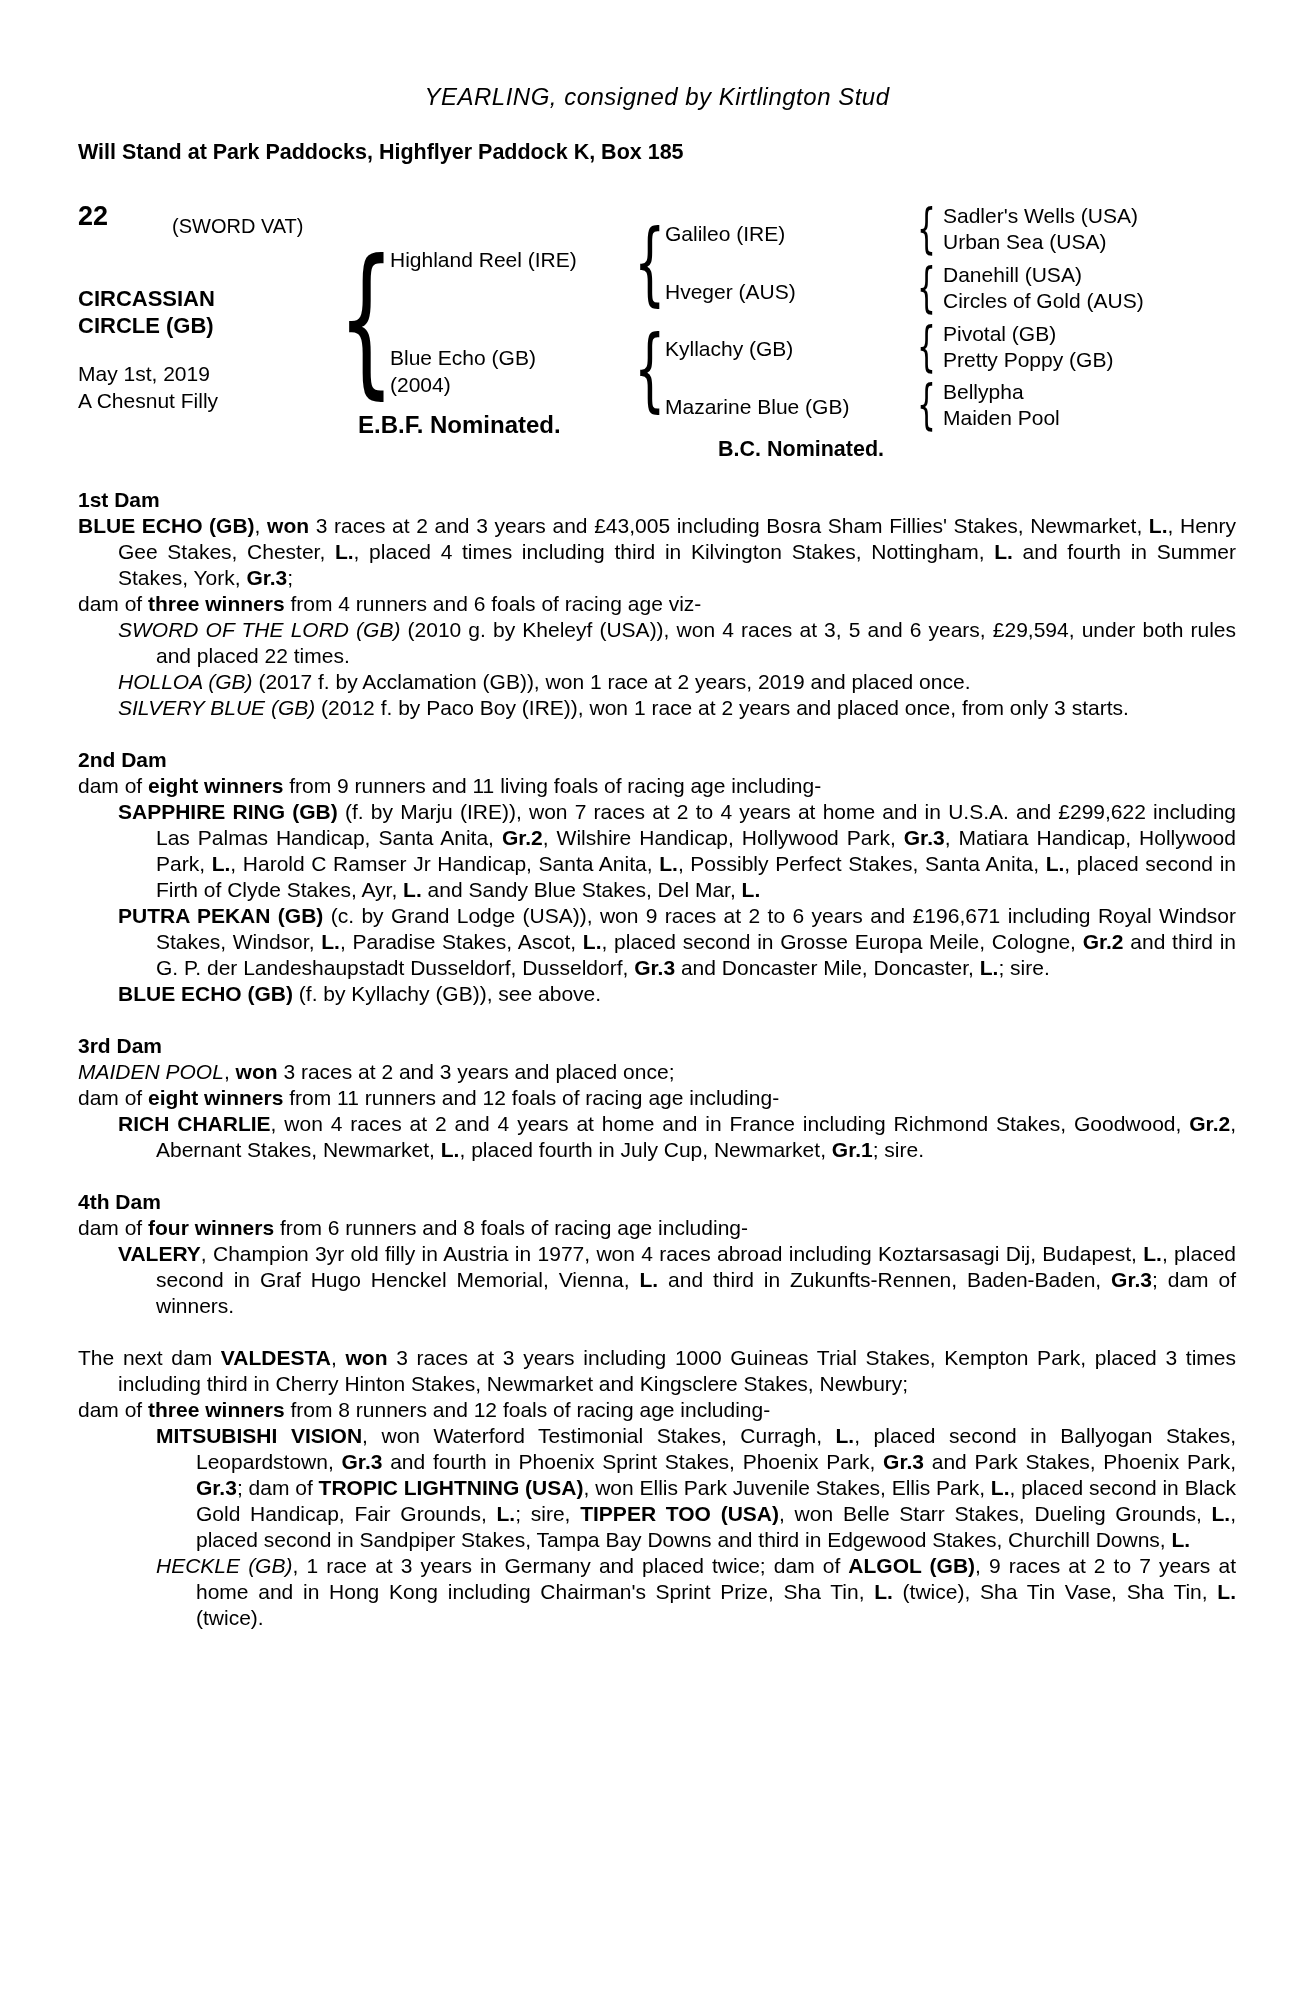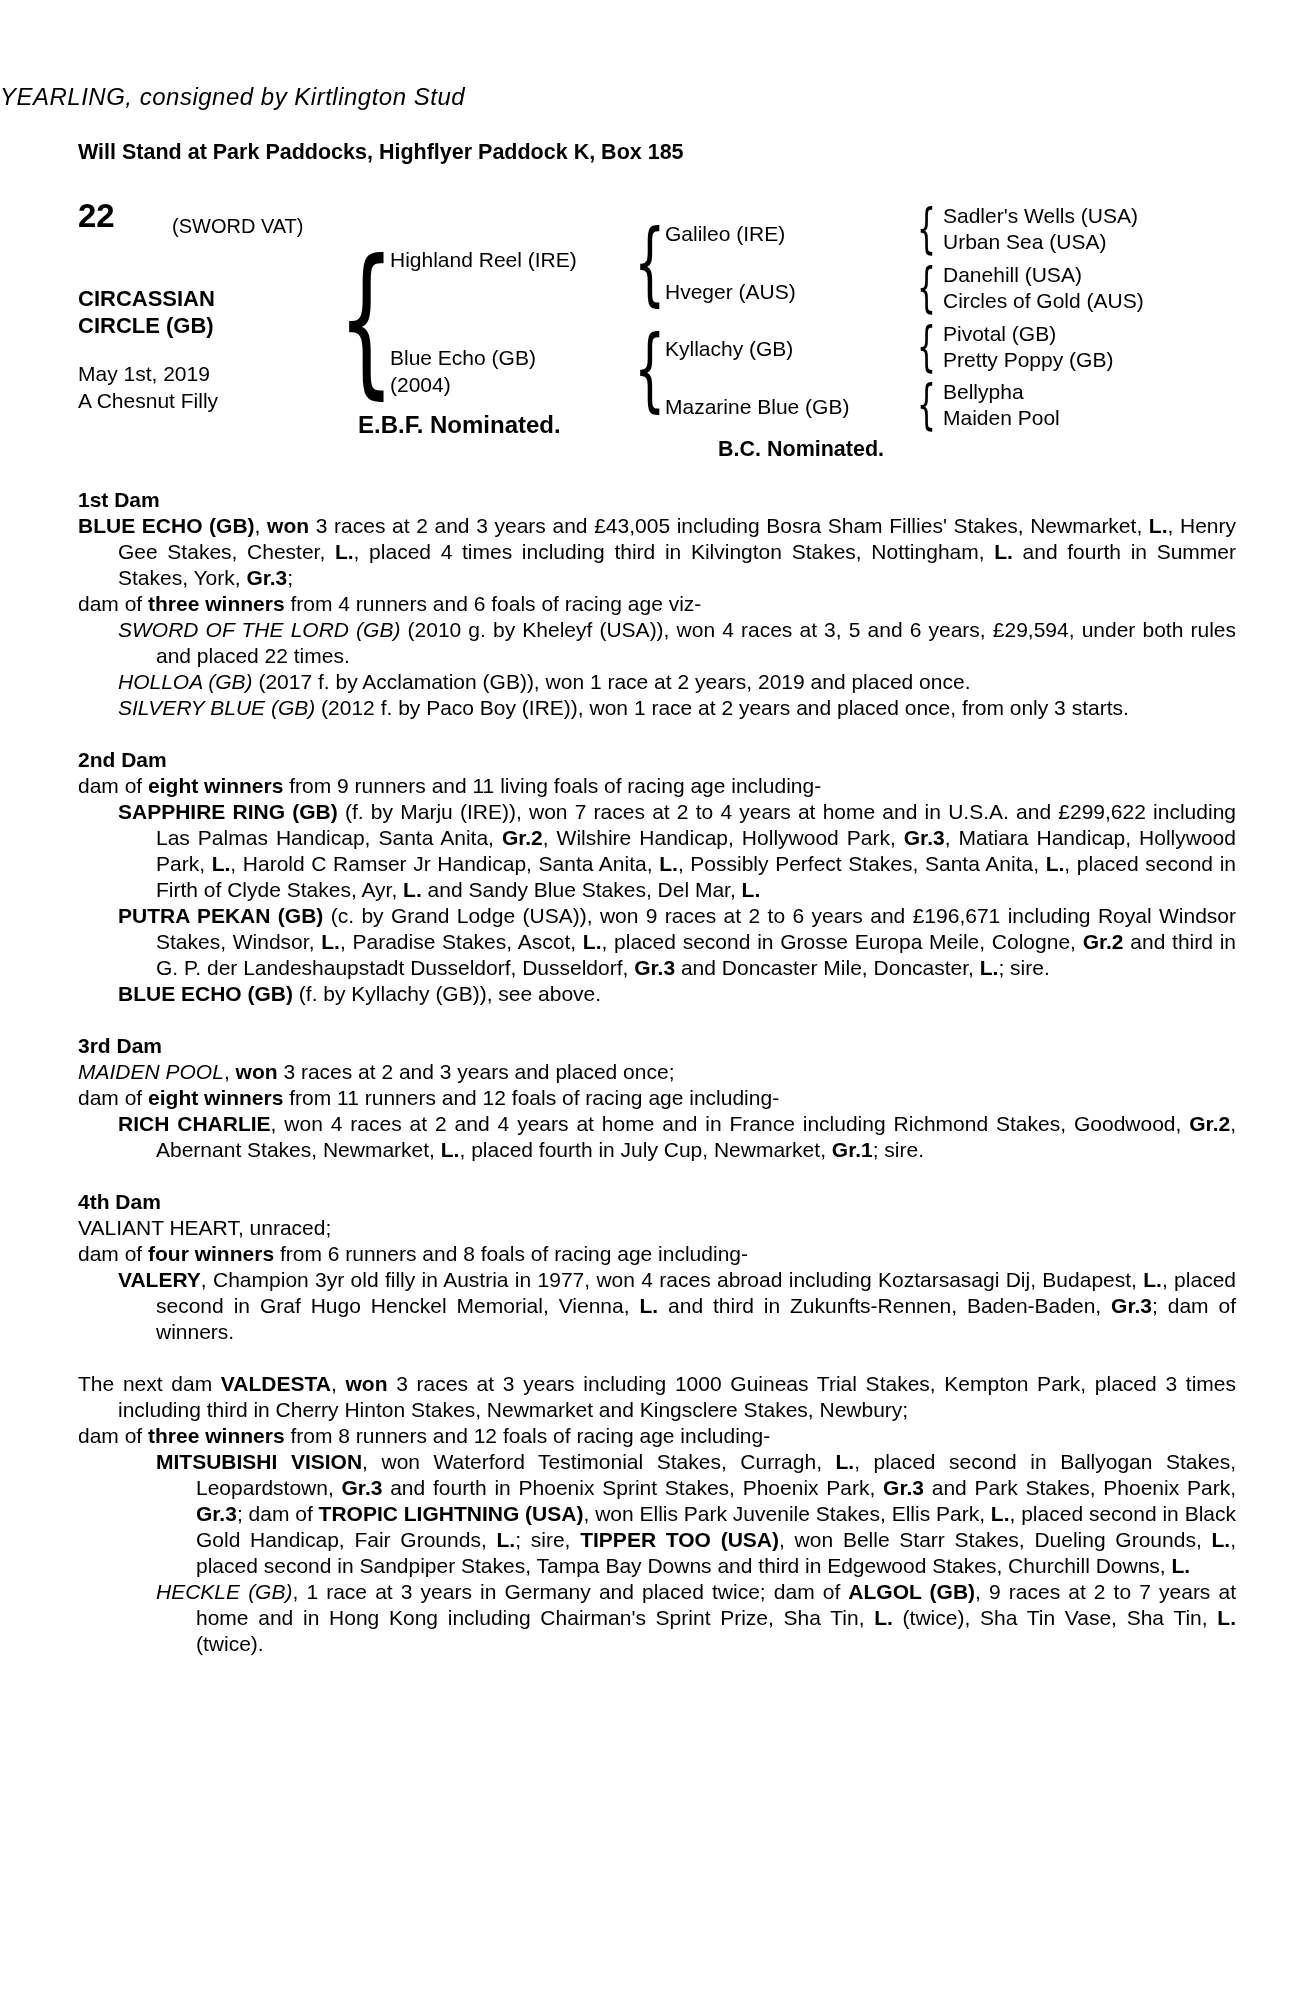--- a/index.html
+++ b/index.html
@@ -11,34 +11,35 @@
     font-family:"Liberation Sans",sans-serif;
     font-size:21px;
     line-height:26px;
     overflow:hidden;
   }
   .abs{position:absolute;}
   .b{font-weight:700;}
   .i{font-style:italic;}
   .page-title{
     top:84px;left:0;width:1314px;
+    text-align:center;
     font-style:italic;
     font-size:24px;
     letter-spacing:.5px;
   }
   .stand-line{
     top:139px;left:78px;
     font-weight:700;
     font-size:21.5px;
     text-align:right;
   }
   .lot-number{
     top:196px;left:78px;
     font-weight:700;
-    font-size:33px;line-height:40px;
+    font-size:27px;line-height:40px;
   }
   .vat-note{top:213px;left:172px;font-size:20px;}
   .lot-name{
     top:285px;left:78px;width:180px;
     font-weight:700;font-size:22px;line-height:27px;
   }
   .lot-sub{top:340px;left:78px;line-height:27px;margin-top:20px;}
   .gen1-sire{top:247px;left:390px;}
   .gen1-dam{top:344px;left:390px;line-height:27px;}
   .gen2-0{top:221px;left:665px;}
@@ -147,21 +148,20 @@
         <div class="para indent1"><span class="b">BLUE ECHO (GB)</span><span> (f. by Kyllachy (GB)), see above.</span></div>
       </div>
       <div class="section">
         <div class="dam-heading">3rd Dam</div>
         <div class="para indent0"><span class="i">MAIDEN POOL</span><span>, </span><span class="b">won</span><span> 3 races at 2 and 3 years and placed once;</span></div>
         <div class="para indent0"><span>dam of </span><span class="b">eight winners</span><span> from 11 runners and 12 foals of racing age including-</span></div>
         <div class="para indent1"><span class="b">RICH CHARLIE</span><span>, won 4 races at 2 and 4 years at home and in France including Richmond Stakes, Goodwood, </span><span class="b">Gr.2</span><span>, Abernant Stakes, Newmarket, </span><span class="b">L.</span><span>, placed fourth in July Cup, Newmarket, </span><span class="b">Gr.1</span><span>; sire.</span></div>
       </div>
       <div class="section">
         <div class="dam-heading">4th Dam</div>
-        <div class="para indent0"><span>VALIANT HEART, unraced;</span></div>
         <div class="para indent0"><span>dam of </span><span class="b">four winners</span><span> from 6 runners and 8 foals of racing age including-</span></div>
         <div class="para indent1"><span class="b">VALERY</span><span>, Champion 3yr old filly in Austria in 1977, won 4 races abroad including Koztarsasagi Dij, Budapest, </span><span class="b">L.</span><span>, placed second in Graf Hugo Henckel Memorial, Vienna, </span><span class="b">L.</span><span> and third in Zukunfts-Rennen, Baden-Baden, </span><span class="b">Gr.3</span><span>; dam of winners.</span></div>
       </div>
       <div class="section">
         <div class="para indent0"><span>The next dam </span><span class="b">VALDESTA</span><span>, </span><span class="b">won</span><span> 3 races at 3 years including 1000 Guineas Trial Stakes, Kempton Park, placed 3 times including third in Cherry Hinton Stakes, Newmarket and Kingsclere Stakes, Newbury;</span></div>
         <div class="para indent0"><span>dam of </span><span class="b">three winners</span><span> from 8 runners and 12 foals of racing age including-</span></div>
         <div class="para indent2"><span class="b">MITSUBISHI VISION</span><span>, won Waterford Testimonial Stakes, Curragh, </span><span class="b">L.</span><span>, placed second in Ballyogan Stakes, Leopardstown, </span><span class="b">Gr.3</span><span> and fourth in Phoenix Sprint Stakes, Phoenix Park, </span><span class="b">Gr.3</span><span> and Park Stakes, Phoenix Park, </span><span class="b">Gr.3</span><span>; dam of </span><span class="b">TROPIC LIGHTNING (USA)</span><span>, won Ellis Park Juvenile Stakes, Ellis Park, </span><span class="b">L.</span><span>, placed second in Black Gold Handicap, Fair Grounds, </span><span class="b">L.</span><span>; sire, </span><span class="b">TIPPER TOO (USA)</span><span>, won Belle Starr Stakes, Dueling Grounds, </span><span class="b">L.</span><span>, placed second in Sandpiper Stakes, Tampa Bay Downs and third in Edgewood Stakes, Churchill Downs, </span><span class="b">L.</span></div>
         <div class="para indent2"><span class="i">HECKLE (GB)</span><span>, 1 race at 3 years in Germany and placed twice; dam of </span><span class="b">ALGOL (GB)</span><span>, 9 races at 2 to 7 years at home and in Hong Kong including Chairman's Sprint Prize, Sha Tin, </span><span class="b">L.</span><span> (twice), Sha Tin Vase, Sha Tin, </span><span class="b">L.</span><span> (twice).</span></div>
       </div>
     </div>

